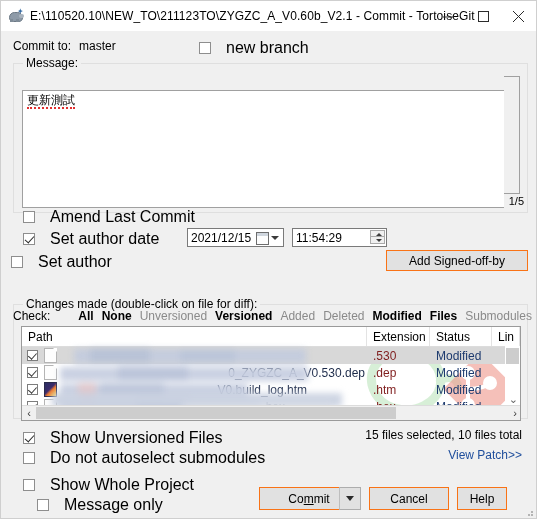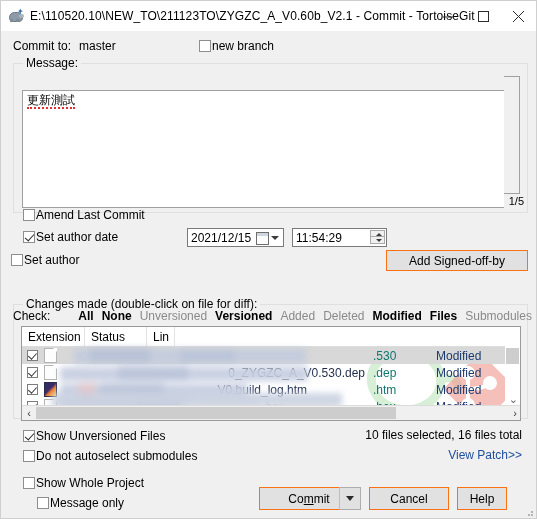--- a/index.html
+++ b/index.html
@@ -26,21 +26,21 @@
   .tb-btn svg{display:block;}
 
   
   .row{display:flex;align-items:center;}
   .lbl{font-size:12px;color:#000;}
   .grey{color:#8a8a8a;}
   .bold{font-weight:bold;}
 
   .cb{width:12px;height:12px;border:1px solid #8e8e8e;background:#fff;box-sizing:border-box;position:relative;flex:0 0 auto;}
   .cb.checked:after{content:"";position:absolute;left:3px;top:0px;width:4px;height:8px;border:solid #2a2a2a;border-width:0 1.6px 1.6px 0;transform:rotate(42deg);}
-  .cblabel{margin-left:1px;font-size:12px;}
+  .cblabel{margin-left:15px;font-size:16px;}
 
   
   .commitrow{position:absolute;left:12px;top:36px;width:515px;height:18px;}
   .commitrow .ct-label{width:62px;}
   .commitrow .ct-branch{margin-left:4px;}
   .commitrow .nb{position:absolute;left:186px;top:2px;display:flex;align-items:center;}
 
   
   .grp{position:absolute;border:1px solid #dfdfdf;box-sizing:border-box;}
   .grp > .grp-title{position:absolute;top:-8px;left:9px;background:#f0f0f0;padding:0 3px;font-size:12px;color:#000;}
@@ -89,21 +89,21 @@
   .hc-ext{width:63px;}
   .hc-status{width:62px;}
   .hc-lin{width:28px;border-right:none;}
 
   .lrow{position:relative;height:17px;display:flex;align-items:center;font-size:12px;z-index:2;}
   .lrow.sel{background:#d8d8d8;}
   .cell{height:17px;display:flex;align-items:center;box-sizing:border-box;overflow:hidden;white-space:nowrap;}
   .c-check{width:20px;justify-content:center;}
   .c-icon{width:16px;justify-content:center;}
   .c-path{width:309px;padding-left:2px;color:#1d2b4a;}
-  .c-ext{width:63px;padding-left:6px;color:#0f766e;}
+  .c-ext{width:63px;padding-left:6px;color:#7f1d1d;}
   .c-status{width:62px;padding-left:6px;color:#1d3a6e;}
   .c-lin{width:28px;}
   .cb-sm{width:11px;height:11px;border:1px solid #7d7d7d;background:#fff;position:relative;box-sizing:border-box;}
   .cb-sm.checked:after{content:"";position:absolute;left:2.5px;top:0px;width:3.5px;height:7px;border:solid #333;border-width:0 1.5px 1.5px 0;transform:rotate(42deg);}
   .fileicon{width:11px;height:13px;background:#fdfdfd;border:1px solid #b4b4b4;position:relative;}
   .fileicon:after{content:"";position:absolute;right:-1px;top:-1px;border-left:4px solid transparent;border-top:4px solid #ffffff;}
   .fileicon.html{background:linear-gradient(135deg,#2b2f63 0%,#3b2a6b 45%,#f0762a 60%,#ffd23f 100%);border:1px solid #2a2a4a;}
   .fileicon.html:after{display:none;}
 
   .blur{position:absolute;z-index:3;pointer-events:none;filter:blur(3.4px);}
@@ -247,20 +247,21 @@
           <line x1="28" y1="52" x2="28" y2="28"></line>
           <circle cx="28" cy="56" r="5"></circle>
           <circle cx="28" cy="24" r="5"></circle>
           <circle cx="50" cy="34" r="5"></circle>
           <path d="M28 40 C38 40, 46 38, 50 34" fill="none"></path>
         </g>
       </g>
     </svg>
 
     <div class="lhead">
+      <div class="hc hc-path">Path</div>
       <div class="hc hc-ext">Extension</div>
       <div class="hc hc-status">Status</div>
       <div class="hc hc-lin">Lin</div>
     </div>
 
     <div class="lrow sel">
       <div class="cell c-check">
           <span class="cb-sm checked"></span>
         </div>
       <div class="cell c-icon">
@@ -343,21 +344,21 @@
   </div>
 
   <div class="opt" id="optShowUnv">
     <span class="cb checked"></span>
     <span class="cblabel">Show Unversioned Files</span>
   </div>
   <div class="opt" id="optNoAuto">
     <span class="cb"></span>
     <span class="cblabel">Do not autoselect submodules</span>
   </div>
-  <div class="filecount">10 files selected, 16 files total</div>
+  <div class="filecount">15 files selected, 10 files total</div>
   <div class="viewpatch">View Patch&gt;&gt;</div>
 
   <div class="opt" id="optWhole">
     <span class="cb"></span>
     <span class="cblabel">Show Whole Project</span>
   </div>
   <div class="opt" id="optMsgOnly">
     <span class="cb"></span>
     <span class="cblabel">Message only</span>
   </div>

